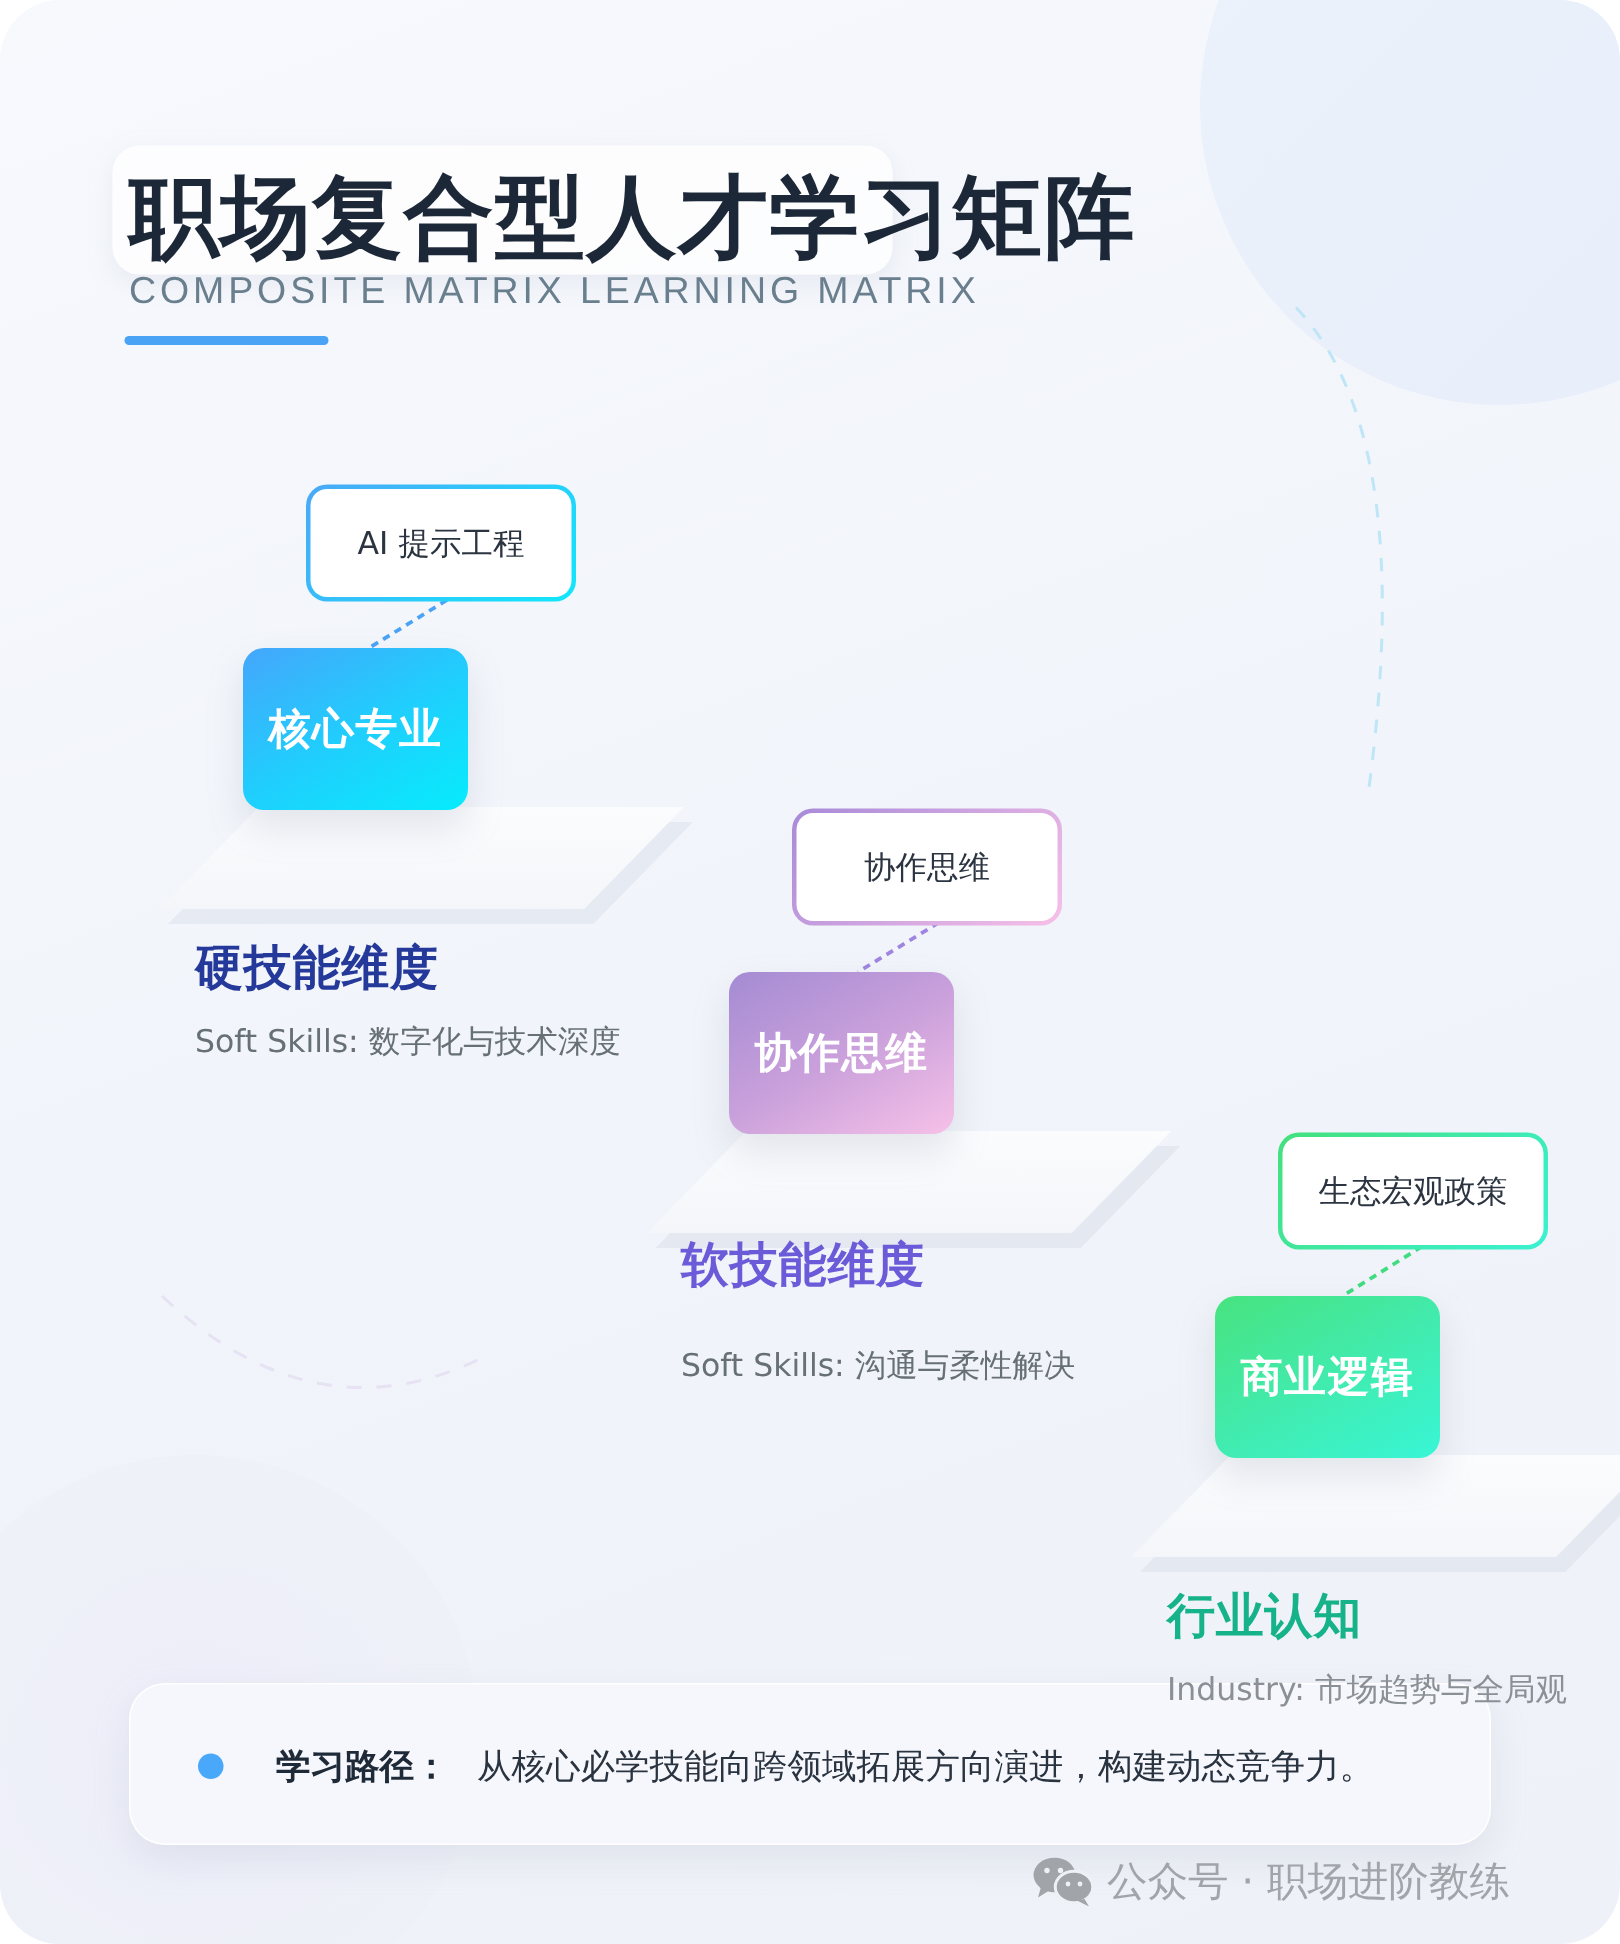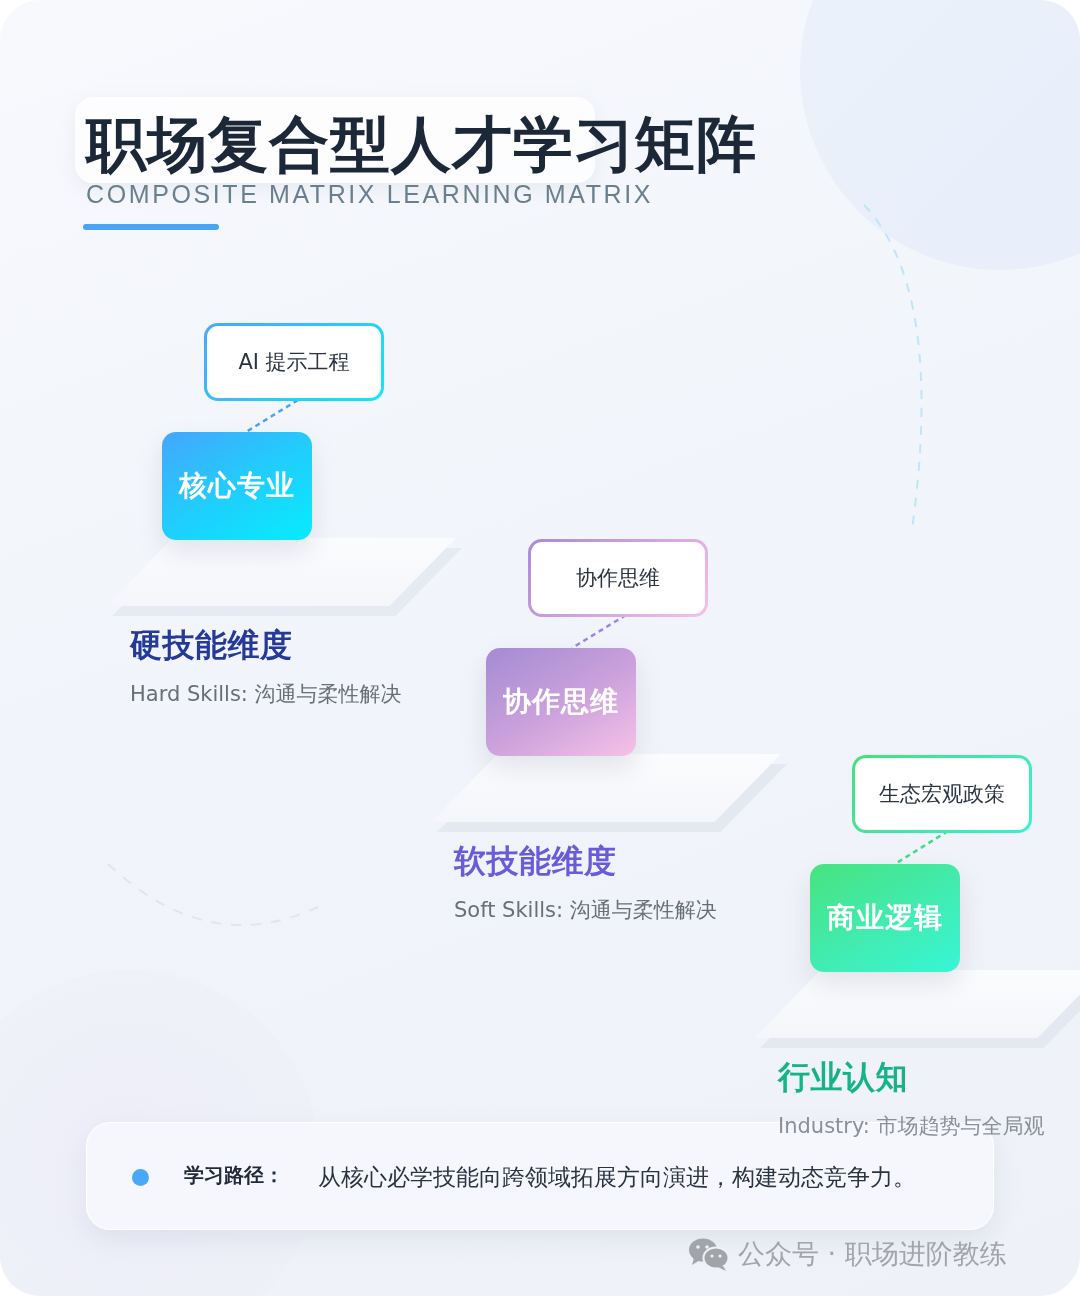--- a/index.html
+++ b/index.html
@@ -98,21 +98,21 @@
     border-radius: 24px; background: rgba(246,247,252,0.92);
     border: 1.5px solid rgba(255,255,255,0.9);
     box-shadow: 0 10px 24px rgba(160,168,188,0.2);
   }
   .summary-dot {
     position: absolute; left: 132px; top: 1169px; width: 17px; height: 17px; border-radius: 50%;
     background: #4aa8fb;
   }
   .summary-label {
     position: absolute; left: 184px; top: 1162px;
-    font-family: "DejaVu Sans", sans-serif; font-weight: bold; font-size: 20px; color: #1f2a38; white-space: nowrap;
+    font-family: "DejaVu Sans", sans-serif; font-weight: bold; font-size: 23px; color: #1f2a38; white-space: nowrap;
   }
   .summary-text {
     position: absolute; left: 318px; top: 1162px;
     font-family: "DejaVu Sans", sans-serif; font-size: 23px; color: #2a3440; white-space: nowrap;
   }
 
   
   .footer {
     position: absolute; left: 688px; top: 1234px; height: 40px; display: flex; align-items: center;
     color: #a1a5aa; font-family: "DejaVu Sans", sans-serif; font-size: 27px; white-space: nowrap;
@@ -140,29 +140,29 @@
   <div class="subtitle">COMPOSITE MATRIX LEARNING MATRIX</div>
   <div class="title-bar"></div>
 
   <div class="platform-shadow" style="left:112px; top:548px;"></div>
   <div class="platform" style="left:106px; top:538px;"></div>
   <div class="tag tag-blue" style="left:204px; top:323px;">
     <div class="tag-inner">AI 提示工程</div>
   </div>
   <div class="block block-blue" style="left:162px; top:432px;">核心专业</div>
   <div class="dim-title" style="left:130px; top:624px; color:#24399a;">硬技能维度</div>
-  <div class="dim-sub" style="left:130px; top:680px;">Hard Skills: 沟通与柔性解决</div>
+  <div class="dim-sub" style="left:130px; top:680px;">Soft Skills: 数字化与技术深度</div>
 
   <div class="platform-shadow" style="left:437px; top:764px;"></div>
   <div class="platform" style="left:431px; top:754px;"></div>
   <div class="tag tag-purple" style="left:528px; top:539px;">
     <div class="tag-inner">协作思维</div>
   </div>
   <div class="block block-purple" style="left:486px; top:648px;">协作思维</div>
-  <div class="dim-title" style="left:454px; top:840px; color:#6c5bd8;">软技能维度</div>
+  <div class="dim-title" style="left:454px; top:822px; color:#6c5bd8;">软技能维度</div>
   <div class="dim-sub" style="left:454px; top:896px;">Soft Skills: 沟通与柔性解决</div>
 
   <div class="platform-shadow" style="left:760px; top:980px;"></div>
   <div class="platform" style="left:754px; top:970px;"></div>
   <div class="tag tag-green" style="left:852px; top:755px;">
     <div class="tag-inner">生态宏观政策</div>
   </div>
   <div class="block block-green" style="left:810px; top:864px;">商业逻辑</div>
   <div class="dim-title" style="left:778px; top:1056px; color:#16b38a;">行业认知</div>
 

